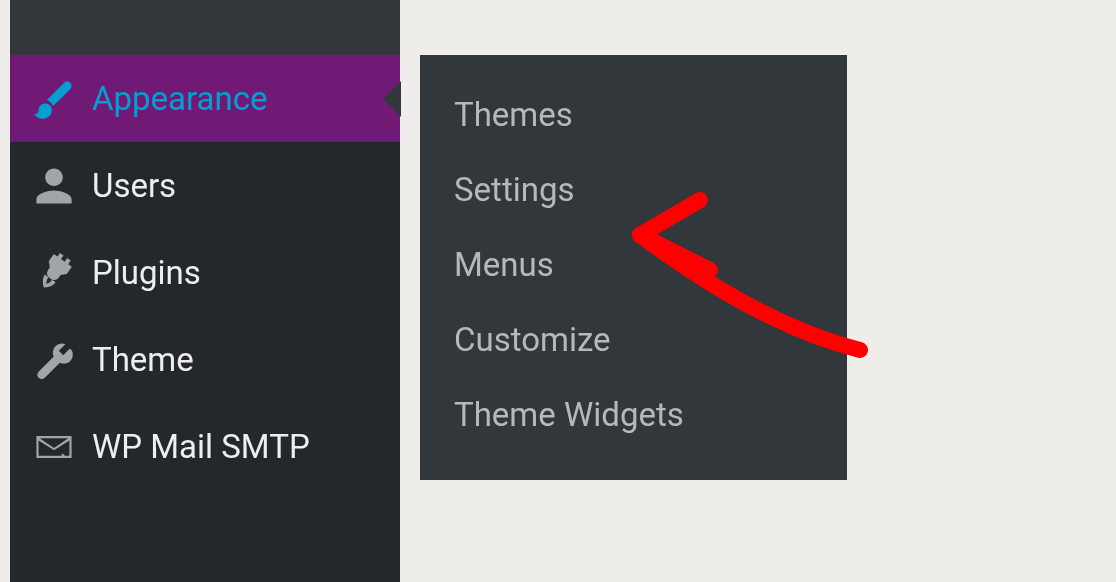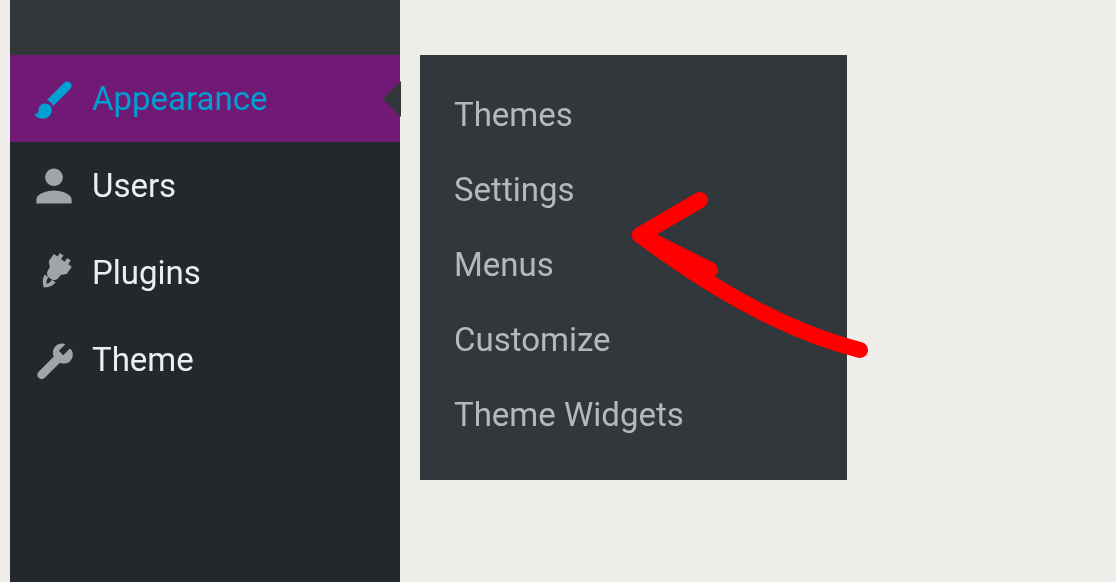--- a/index.html
+++ b/index.html
@@ -135,20 +135,28 @@
   <div class="sidebar-item">
     <span class="icon">
       <svg viewBox="0 0 20 20">
           <path d="M17.2 4.8l-3 3-2-2 3-3c-1.5-.6-3.3-.3-4.5.9-1.3 1.3-1.5 3.2-.8 4.7L3 15.3c-.8.8-.8 2 0 2.8.8.8 2 .8 2.8 0l6.9-6.9c1.5.7 3.4.5 4.7-.8 1.2-1.2 1.5-3 .8-4.6z"></path>
         </svg>
     </span>
     <span class="label">Theme</span>
   </div>
 
 
+  <div class="sidebar-item">
+    <span class="icon">
+      <svg viewBox="0 0 20 20">
+          <path d="M2 5h16v10H2V5zm1.5 1L10 10.5 16.5 6h-13zM3 7v7h14V7l-7 4.5L3 7zm11 6l2 2h-1.2l-1.5-1.5.7-.5z"></path>
+        </svg>
+    </span>
+    <span class="label">WP Mail SMTP</span>
+  </div>
 </div>
 
 <div class="submenu">
   <div class="submenu-item">Themes</div>
   <div class="submenu-item">Settings</div>
   <div class="submenu-item">Menus</div>
   <div class="submenu-item">Customize</div>
   <div class="submenu-item">Theme Widgets</div>
 </div>
 

